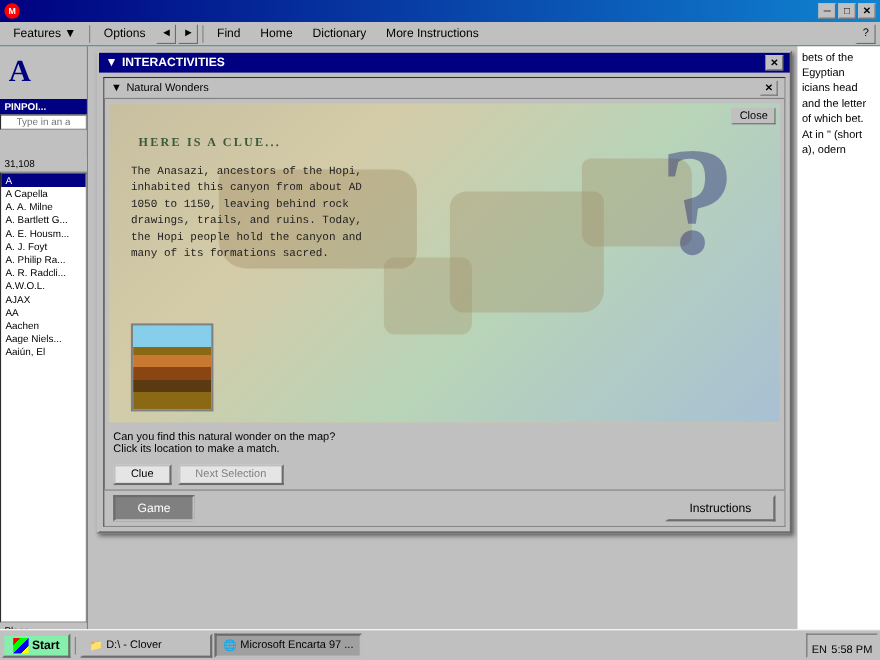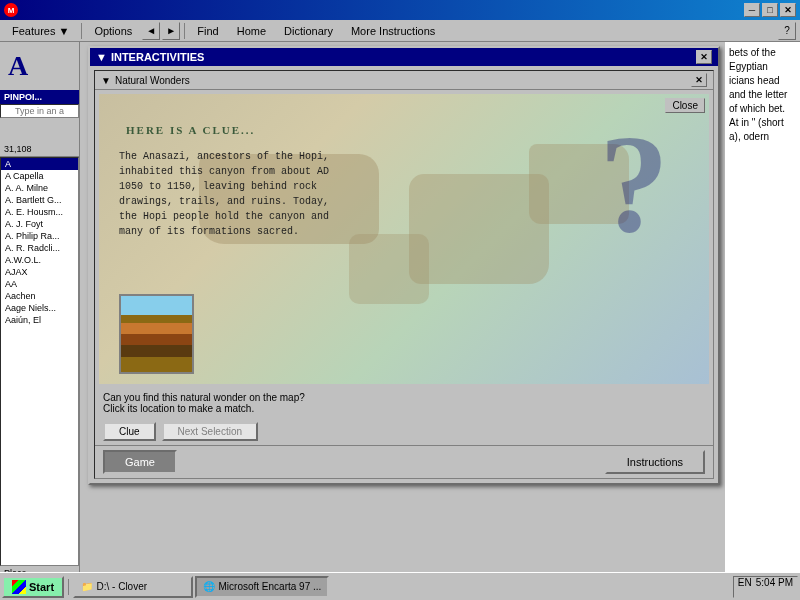--- a/index.html
+++ b/index.html
@@ -407,21 +407,21 @@
       cursor: pointer;
       min-width: 120px;
     }
     .taskbar-btn.active {
       border-style: inset;
       background: #a0a0a0;
     }
     .taskbar-spacer { flex: 1; }
     .system-tray {
       display: flex;
-      align-items: flex-start;
+      align-items: flex-end;
       gap: 4px;
       padding: 0 4px;
       border: 1px inset #c0c0c0;
       height: 22px;
       font-size: 10px;
     }
   </style>
 </head>
 <body>
 
@@ -553,15 +553,15 @@
     <span>📁</span>
     <span>D:\  - Clover</span>
   </button>
   <button class="taskbar-btn active">
     <span>🌐</span>
     <span>Microsoft Encarta 97 ...</span>
   </button>
   <div class="taskbar-spacer"></div>
   <div class="system-tray">
     <span>EN</span>
-    <span>5:04 PM</span>
+    <span>5:58 PM</span>
   </div>
 </div>
 
 </body></html>

